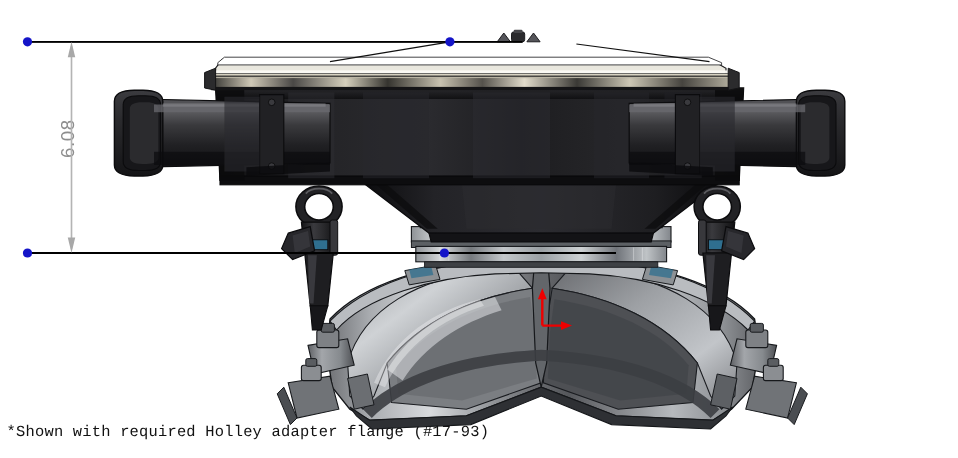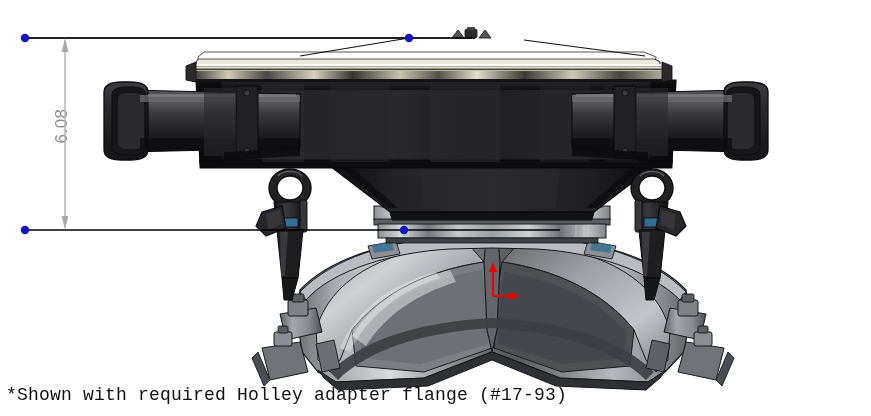--- a/index.html
+++ b/index.html
@@ -41,21 +41,21 @@
     white-space: nowrap;
     user-select: none;
   }
 
   
   .caption {
     position: absolute;
     left: 6px;
     top: 385px;
     font-family: "Liberation Mono", monospace;
-    font-size: 18px;
+    font-size: 14px;
     color: #111111;
     letter-spacing: 0.2px;
     white-space: nowrap;
   }
 
   
   #model-layer {
     position: absolute;
     left: 0; top: 0;
     width: 871px;

